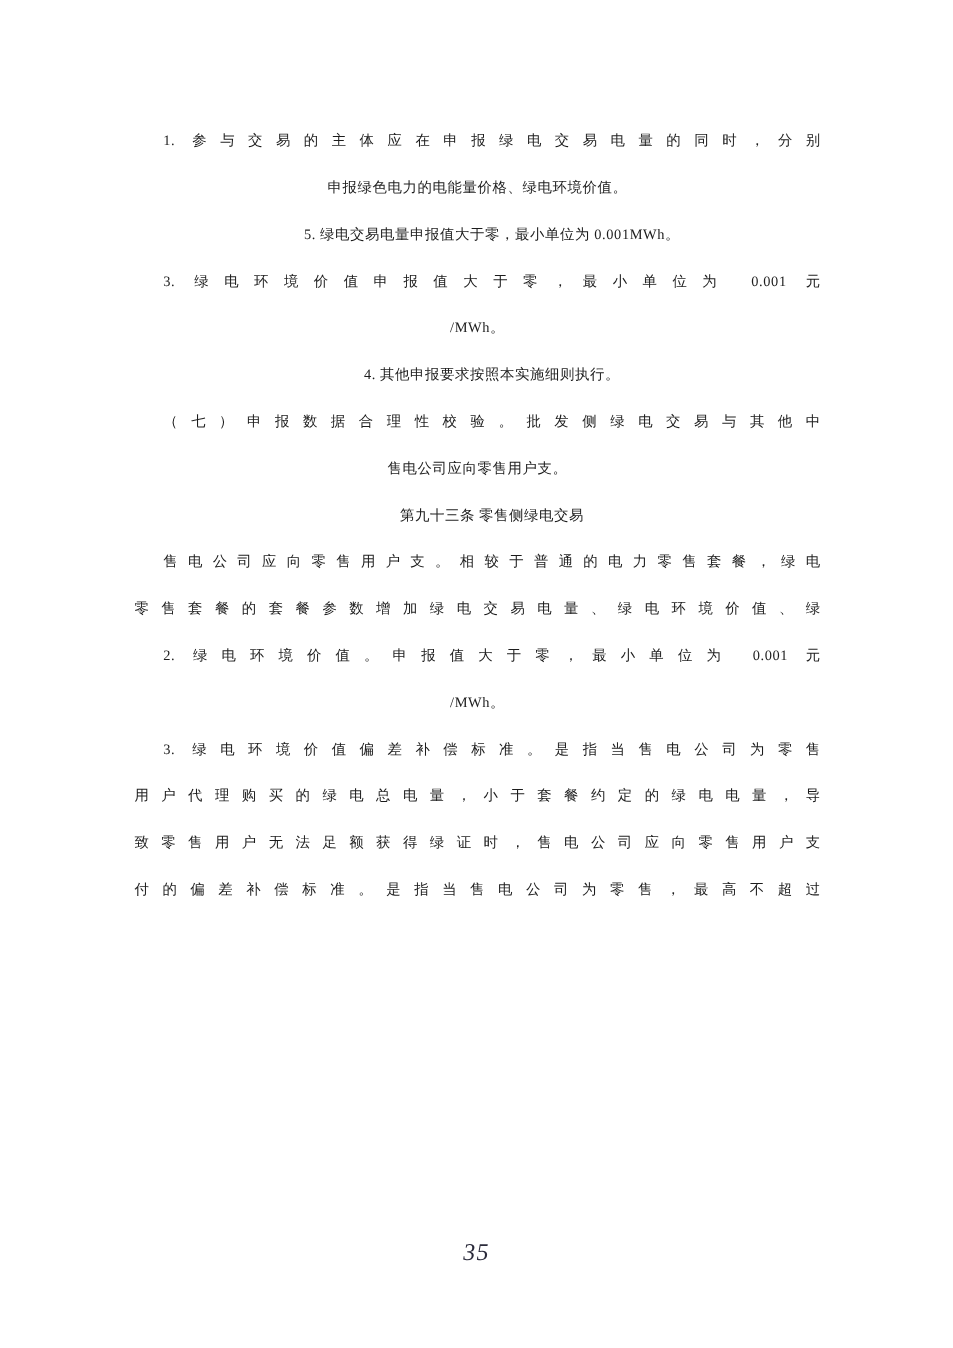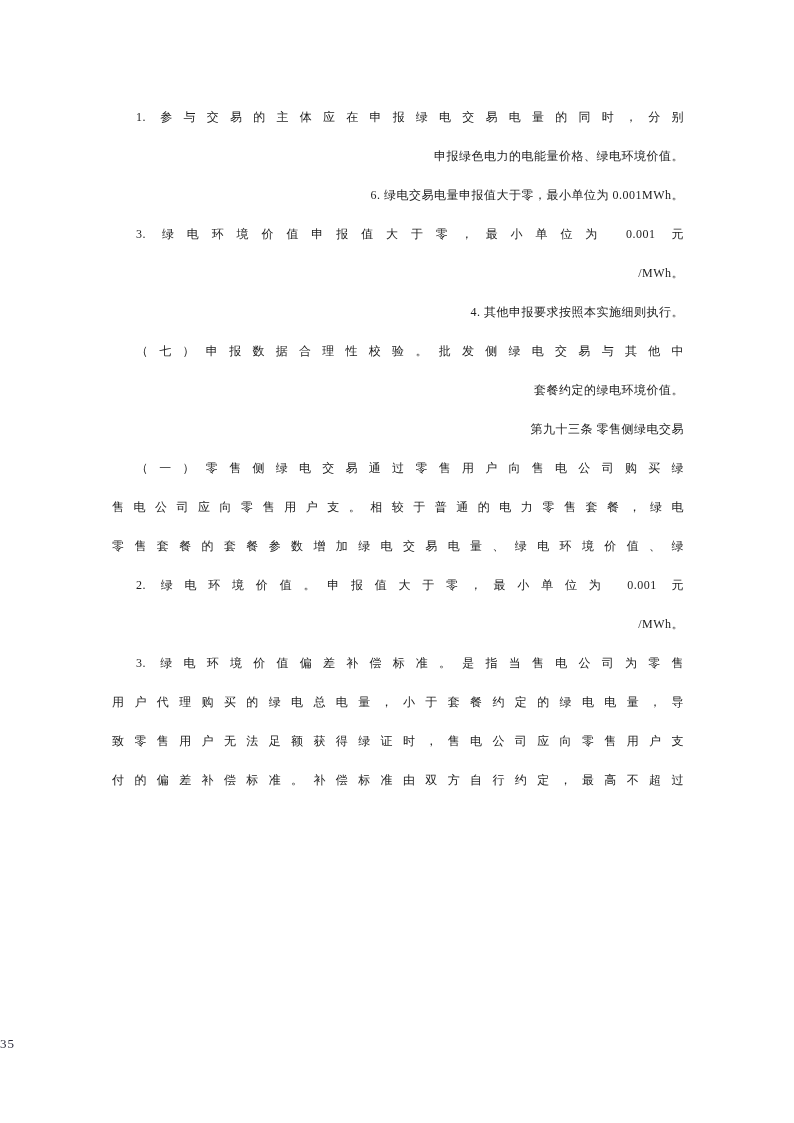--- a/index.html
+++ b/index.html
@@ -27,84 +27,84 @@
     width: 572px;
     font-size: 12px;
     letter-spacing: 0.5px;
   }
   .paragraph {
     margin: 0;
   }
   .line {
     line-height: 39px;
     height: 39px;
-    text-align: right;
+    text-align: center;
     white-space: normal;
     overflow: visible;
   }
   
   .line.fill {
     text-align: justify;
     text-align-last: justify;
   }
   
   .paragraph .line:first-child {
     text-indent: 2em;
   }
   .paragraph.heading .line {
     font-weight: normal;
   }
   .page-number {
     position: absolute;
     top: 1034px;
     left: 0;
     width: 794px;
-    text-align: left;
-    font-size: 13px;
+    text-align: center;
+    font-size: 20px;
     line-height: 20px;
     color: #2a2a3a;
     letter-spacing: 1px;
+    font-style: italic;
   }
 </style>
 </head>
 <body>
 
 <div class="page">
   <div class="doc-body">
       <div class="paragraph">
         <div class="line fill">1. 参与交易的主体应在申报绿电交易电量的同时，分别</div>
         <div class="line">申报绿色电力的电能量价格、绿电环境价值。</div>
       </div>
       <div class="paragraph">
-        <div class="line">6. 绿电交易电量申报值大于零，最小单位为 0.001MWh。</div>
+        <div class="line">5. 绿电交易电量申报值大于零，最小单位为 0.001MWh。</div>
       </div>
       <div class="paragraph">
         <div class="line fill">3. 绿电环境价值申报值大于零，最小单位为 0.001 元</div>
         <div class="line">/MWh。</div>
       </div>
       <div class="paragraph">
         <div class="line">4. 其他申报要求按照本实施细则执行。</div>
       </div>
       <div class="paragraph">
         <div class="line fill">（七）申报数据合理性校验。批发侧绿电交易与其他中</div>
-        <div class="line">套餐约定的绿电环境价值。</div>
+        <div class="line">售电公司应向零售用户支。</div>
       </div>
       <div class="paragraph heading">
         <div class="line">第九十三条 零售侧绿电交易</div>
       </div>
       <div class="paragraph">
-        <div class="line fill">（一）零售侧绿电交易通过零售用户向售电公司购买绿</div>
         <div class="line fill">售电公司应向零售用户支。相较于普通的电力零售套餐，绿电</div>
         <div class="line fill">零售套餐的套餐参数增加绿电交易电量、绿电环境价值、绿</div>
       </div>
       <div class="paragraph">
         <div class="line fill">2. 绿电环境价值。申报值大于零，最小单位为 0.001 元</div>
         <div class="line">/MWh。</div>
       </div>
       <div class="paragraph">
         <div class="line fill">3. 绿电环境价值偏差补偿标准。是指当售电公司为零售</div>
         <div class="line fill">用户代理购买的绿电总电量，小于套餐约定的绿电电量，导</div>
         <div class="line fill">致零售用户无法足额获得绿证时，售电公司应向零售用户支</div>
-        <div class="line fill">付的偏差补偿标准。补偿标准由双方自行约定，最高不超过</div>
+        <div class="line fill">付的偏差补偿标准。是指当售电公司为零售，最高不超过</div>
       </div>
     </div>
   <div class="page-number">35</div>
 </div>
 
 </body></html>

